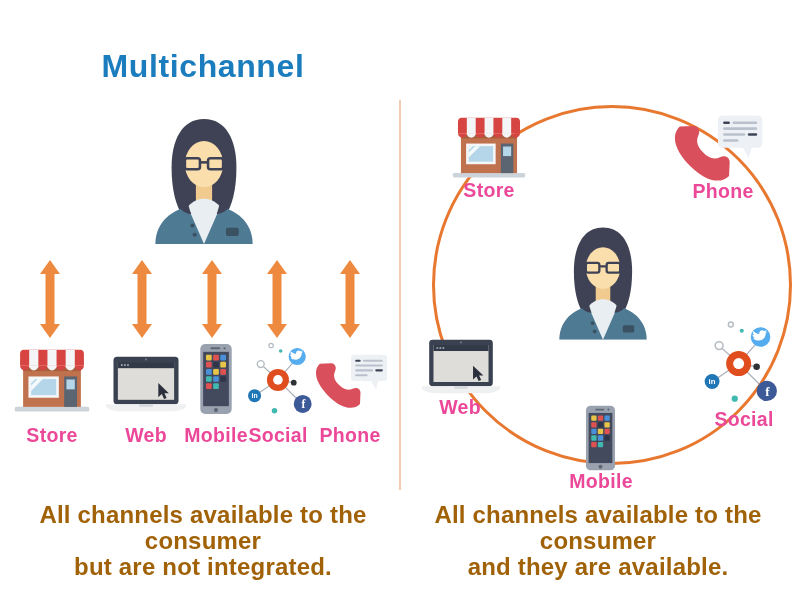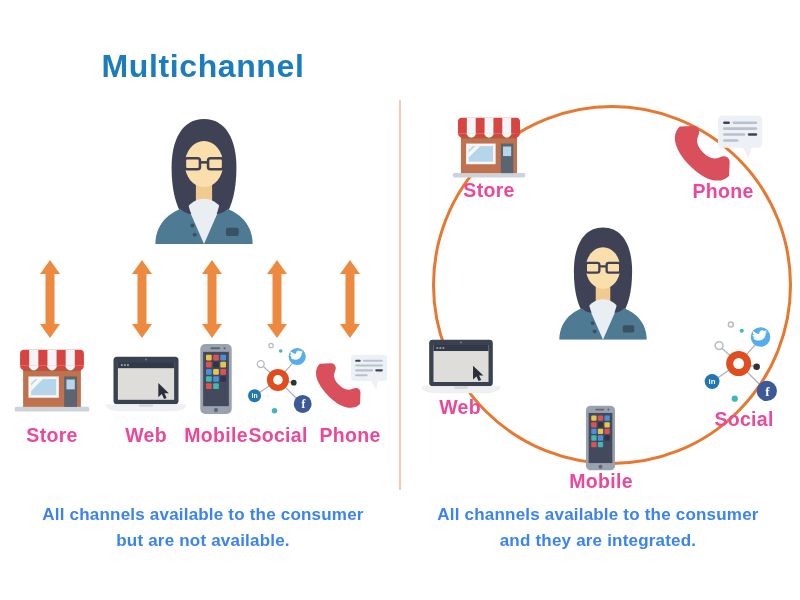--- a/index.html
+++ b/index.html
@@ -3,22 +3,22 @@
 <meta charset="utf-8">
 <style>
   html,body{margin:0;padding:0;}
   body{font-family:"Liberation Sans",sans-serif;background:#ffffff;}
   #stage{position:relative;width:800px;height:600px;background:#ffffff;overflow:hidden;padding-left:34px;}
 
   .title{position:absolute;transform:translateX(-50%);font-size:32px;font-weight:800;
          color:#1b7cbe;letter-spacing:0.6px;white-space:nowrap;}
   .label{position:absolute;transform:translateX(-50%);font-size:19.5px;font-weight:700;
          color:#ec4899;letter-spacing:0.3px;white-space:nowrap;}
-  .caption{position:absolute;width:400px;text-align:center;font-size:17px;font-weight:700;
-         color:#3b82f6;line-height:26px;letter-spacing:0.2px;}
+  .caption{position:absolute;width:400px;text-align:center;font-size:24px;font-weight:700;
+         color:#a16207;line-height:26px;letter-spacing:0.2px;}
   .caption span{display:block;}
   .icon{position:absolute;}
   .icon svg{display:block;width:100%;height:100%;}
   #divider{position:absolute;left:399px;top:100px;width:2px;height:390px;background:#f2cdb2;}
   #omni-circle{position:absolute;left:432px;top:105px;width:360px;height:360px;
          border:3px solid #e8772f;border-radius:50%;box-sizing:border-box;}
 </style>
 </head>
 <body>
 
@@ -206,21 +206,21 @@
   </div>
 
   <div class="label" style="left:52px;top:424px;">Store</div>
   <div class="label" style="left:146px;top:424px;">Web</div>
   <div class="label" style="left:216px;top:424px;">Mobile</div>
   <div class="label" style="left:278px;top:424px;">Social</div>
   <div class="label" style="left:350px;top:424px;">Phone</div>
 
   <div class="caption" style="left:3px;top:502px;">
     <span>All channels available to the consumer</span>
-    <span>but are not available.</span>
+    <span>but are not integrated.</span>
   </div>
 
 
   <div id="omni-circle"></div>
 
   <div class="icon" style="left:551px;top:221px;width:104px;height:119px;">
     <svg viewBox="0 0 100 114">
         <use href="#sym-person"></use>
       </svg>
   </div>
@@ -255,16 +255,16 @@
 
   <div class="icon" style="left:582px;top:405px;width:37px;height:66px;">
     <svg viewBox="0 0 56 100">
         <use href="#sym-mobile"></use>
       </svg>
   </div>
   <div class="label" style="left:601px;top:470px;">Mobile</div>
 
   <div class="caption" style="left:398px;top:502px;">
     <span>All channels available to the consumer</span>
-    <span>and they are integrated.</span>
+    <span>and they are available.</span>
   </div>
 
 </div>
 
 </body></html>

